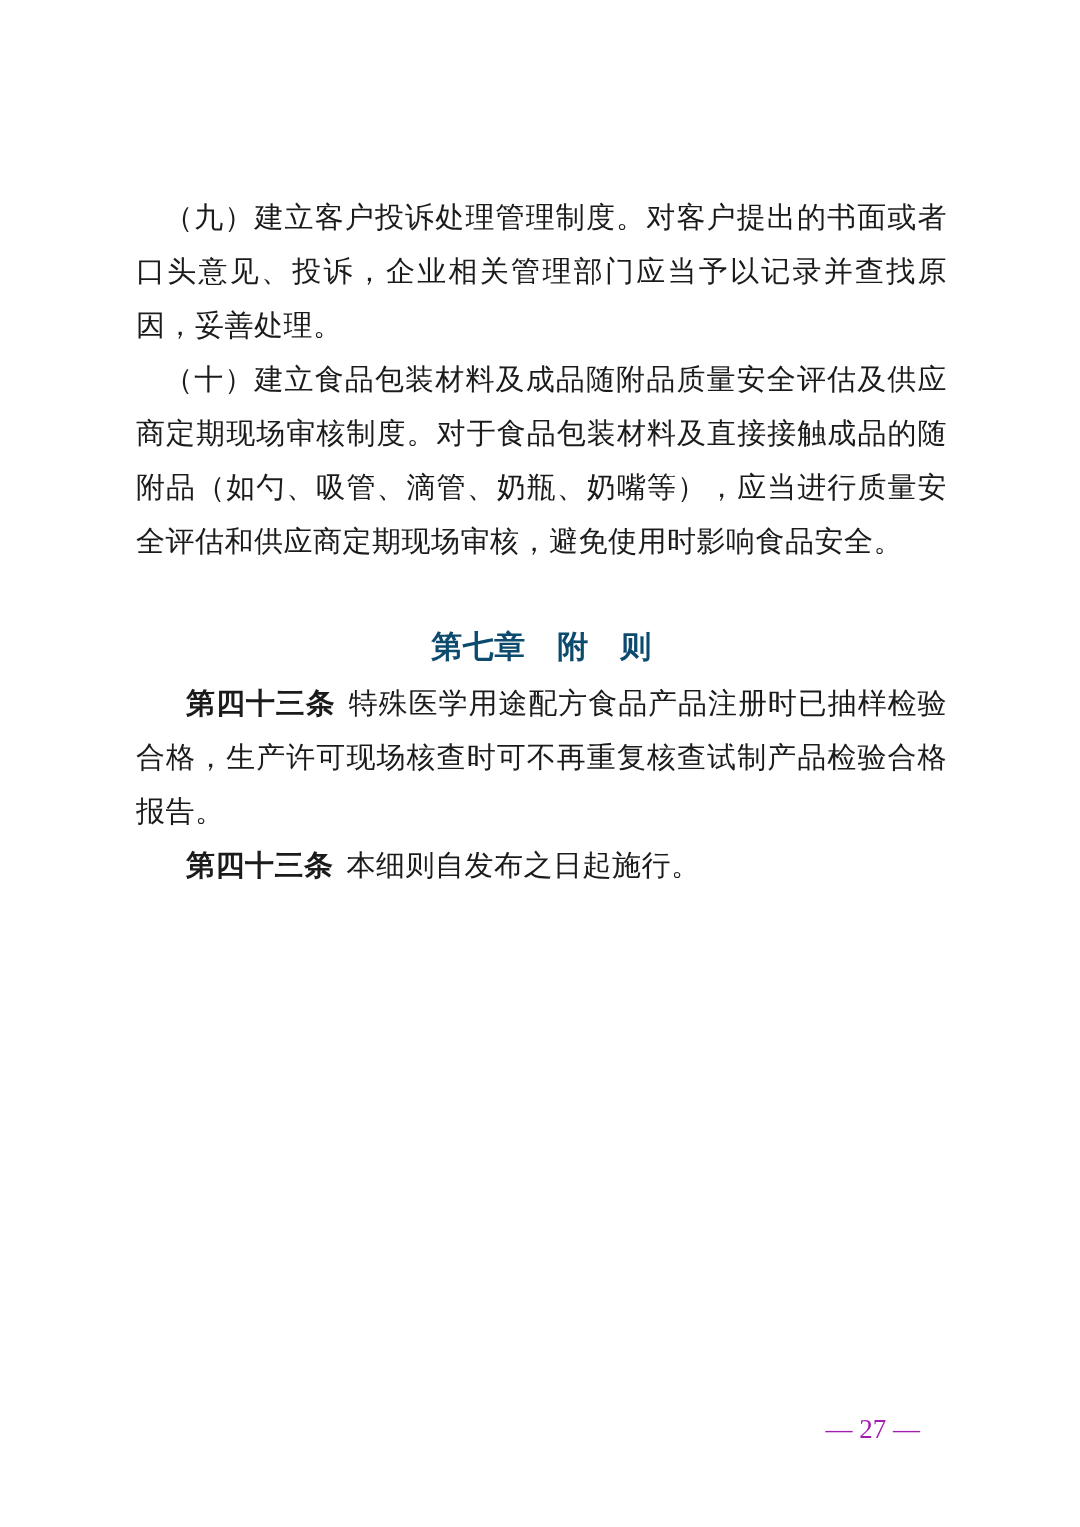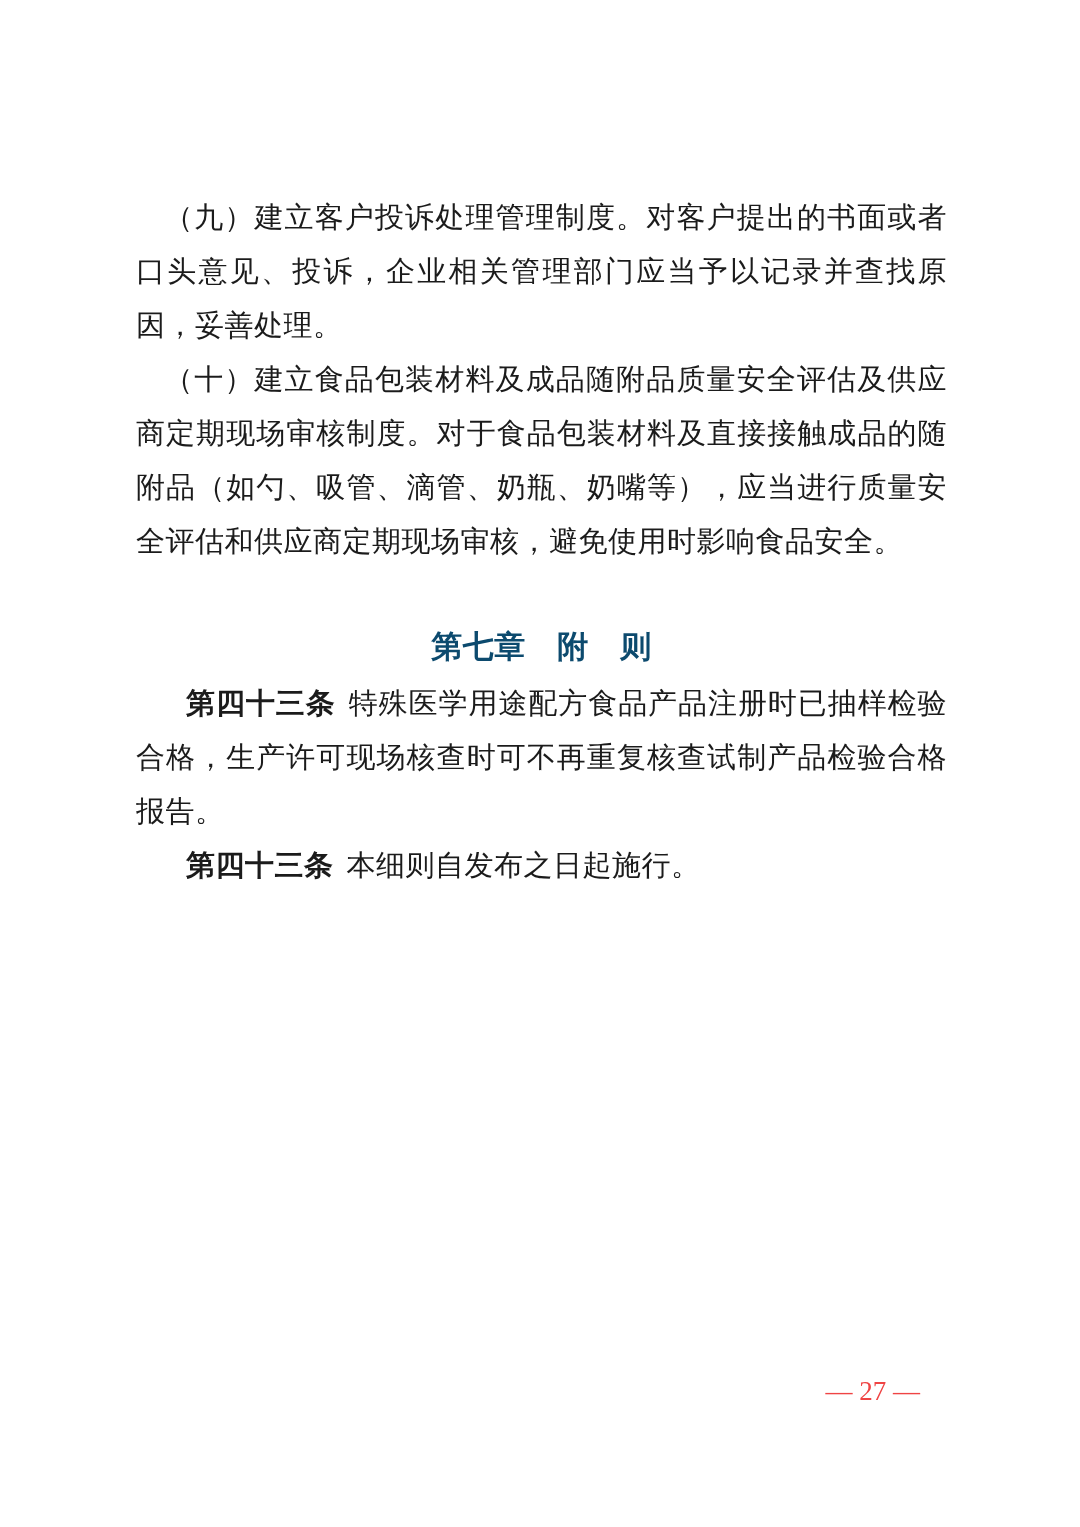--- a/index.html
+++ b/index.html
@@ -46,25 +46,25 @@
     font-size: 31px;
     line-height: 54px;
     font-weight: bold;
     font-family: Liberation Mono, monospace;
     text-align: center;
     text-indent: 0;
     color: #0c4a6e;
   }
   .page-number {
     position: absolute;
-    top: 1374px;
+    top: 1412px;
     right: 160px;
     font-size: 27px;
     line-height: 34px;
-    color: #ef4444;
+    color: #a21caf;
     font-family: "Liberation Serif", serif;
     white-space: pre;
   }
 </style>
 </head>
 <body>
 
 <div class="page">
   <div class="content">
 

